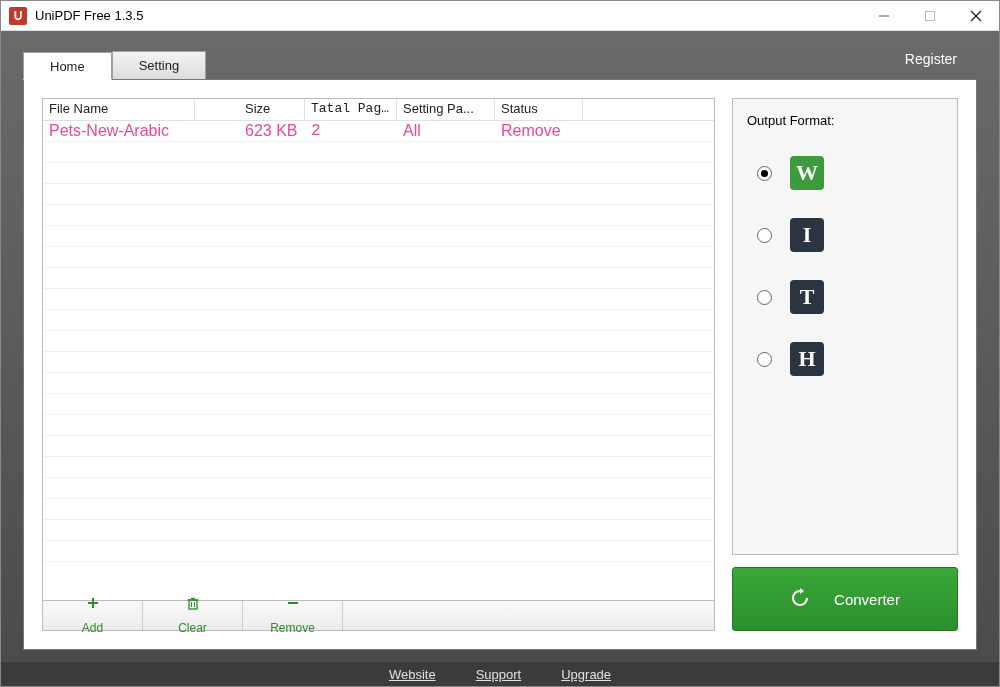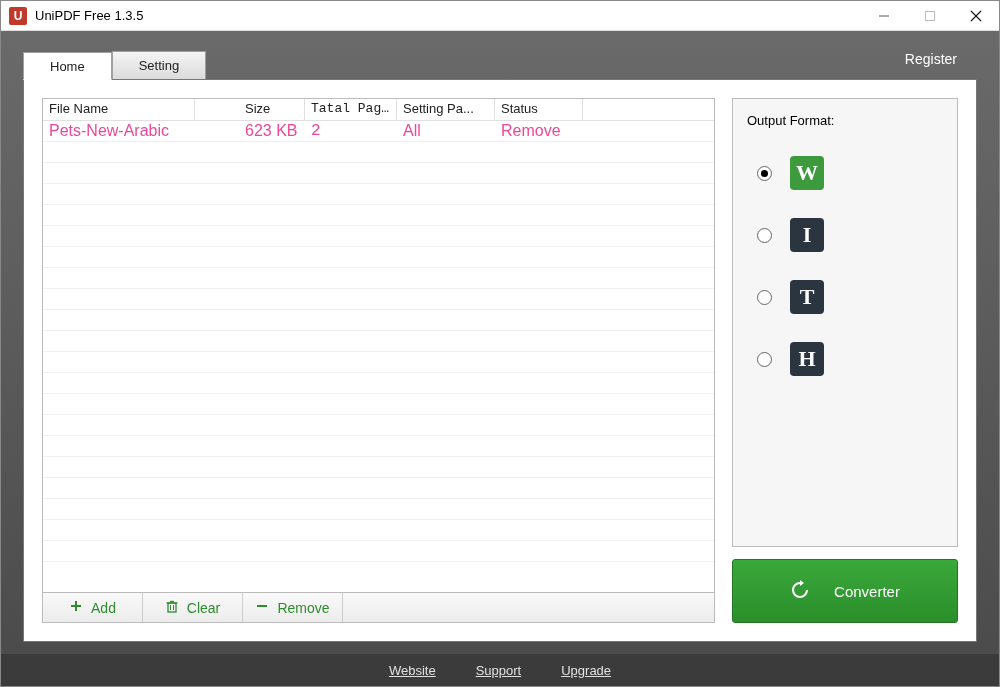--- a/index.html
+++ b/index.html
@@ -70,22 +70,23 @@
 .trow { display: flex; height: 21px; border-bottom: 1px solid #f0f0f0; }
 .td { font-size: 16px; color: #ec4899; padding: 1px 6px; white-space: nowrap; overflow: hidden; }
 .empty-row { height: 21px; border-bottom: 1px solid #f0f0f0; }
 
 .actions {
   display: flex; border: 1px solid #bbb; border-top: none; height: 30px;
   background: linear-gradient(180deg,#f9f9f9,#ececec);
 }
 .act-btn {
   width: 100px; display: flex; align-items: center; justify-content: center;
-  gap: 8px; color: #2e8b2e; font-size: 14px; cursor: pointer;
+  gap: 8px; color: #2e8b2e; font-size: 12px; cursor: pointer;
   border-right: 1px solid #ccc;
+  flex-direction: column;
 }
 .act-btn svg { width: 14px; height: 14px; }
 
 .right-col { width: 226px; display: flex; flex-direction: column; gap: 12px; }
 .format-box {
   flex: 1; border: 1px solid #bbb; background: #f6f6f6; padding: 14px;
 }
 .format-title { font-size: 13px; margin-bottom: 24px; }
 .fmt-row {
   display: flex; align-items: center; gap: 18px; padding: 4px 10px 24px 10px;
@@ -108,21 +109,21 @@
 
 .convert-btn {
   height: 64px; background: linear-gradient(180deg,#3aa83a,#2b8f2b);
   border: 1px solid #237723; border-radius: 3px;
   display: flex; align-items: center; justify-content: center; gap: 24px;
   color: #fff; font-size: 15px; cursor: pointer;
 }
 .convert-btn svg { width: 20px; height: 20px; }
 
 .footer {
-  height: 32px; background: #3b3b3b; display: flex; align-items: center;
+  height: 24px; background: #3b3b3b; display: flex; align-items: center;
   justify-content: center; gap: 40px;
 }
 .footer a { color: #e0e0e0; text-decoration: underline; font-size: 13px; cursor: pointer; }
 </style>
 </head>
 <body>
 
 <div class="window">
   <div class="titlebar">
     <div class="app-icon">U</div>

